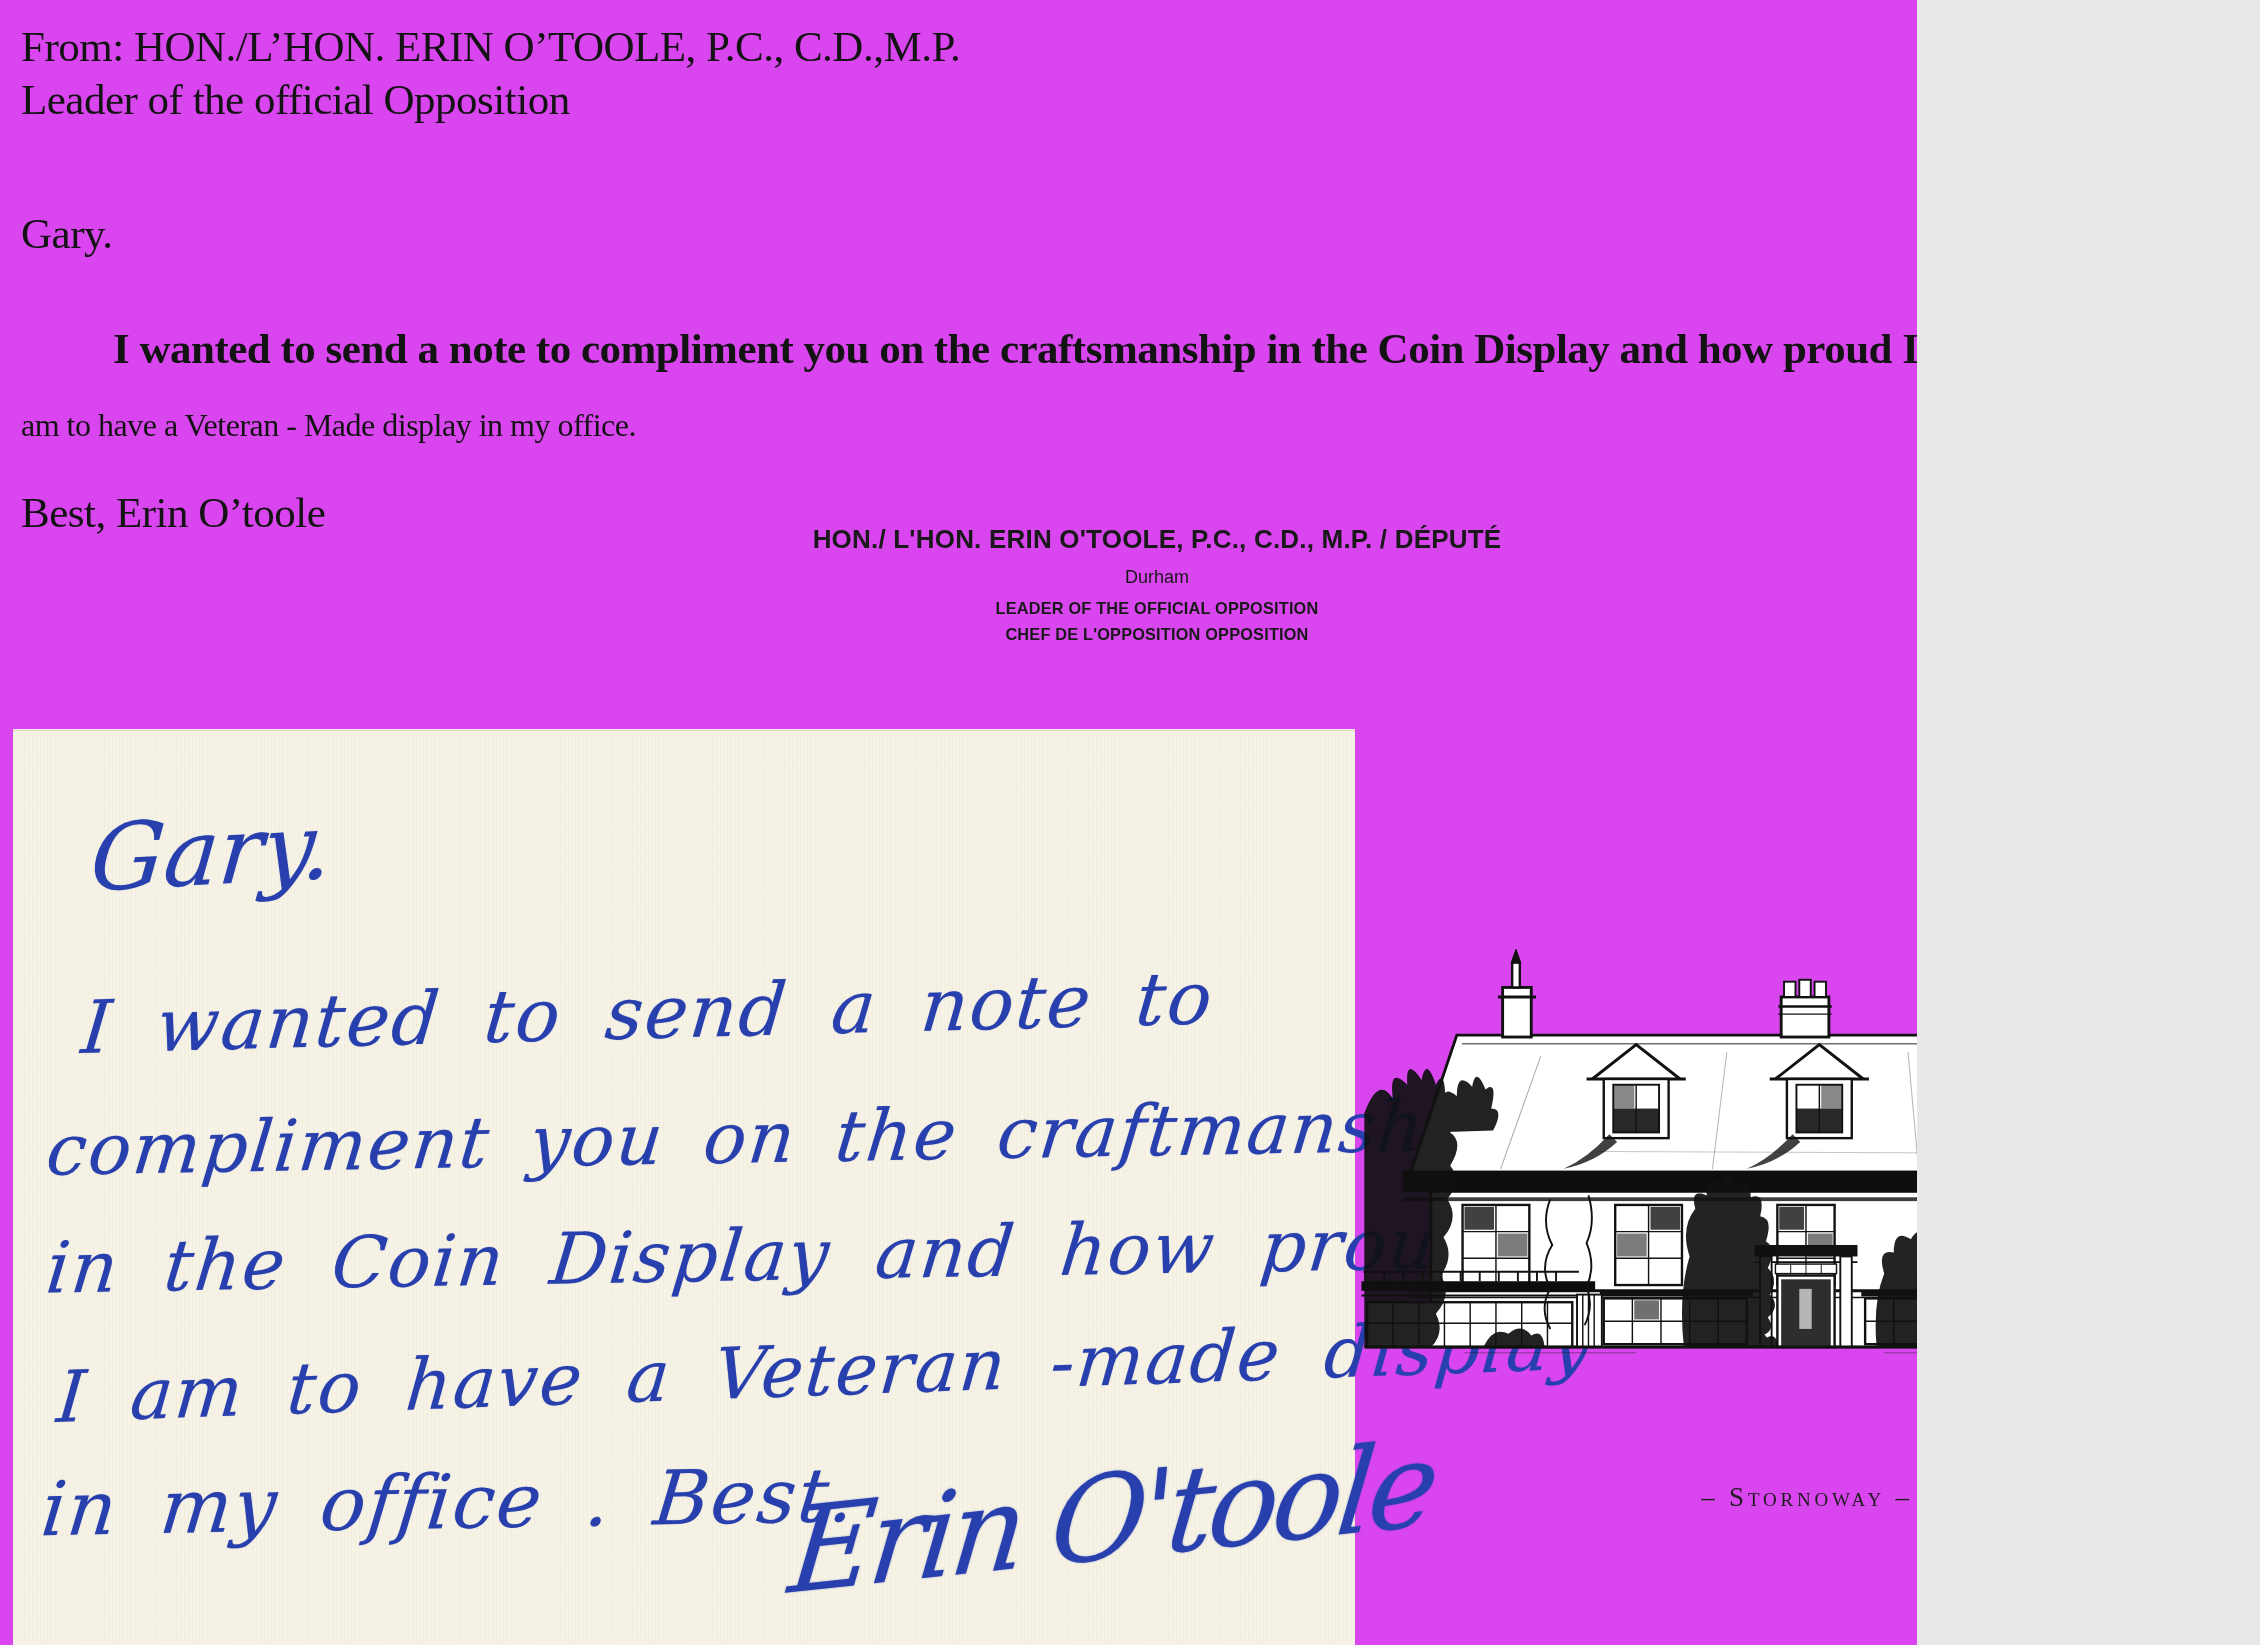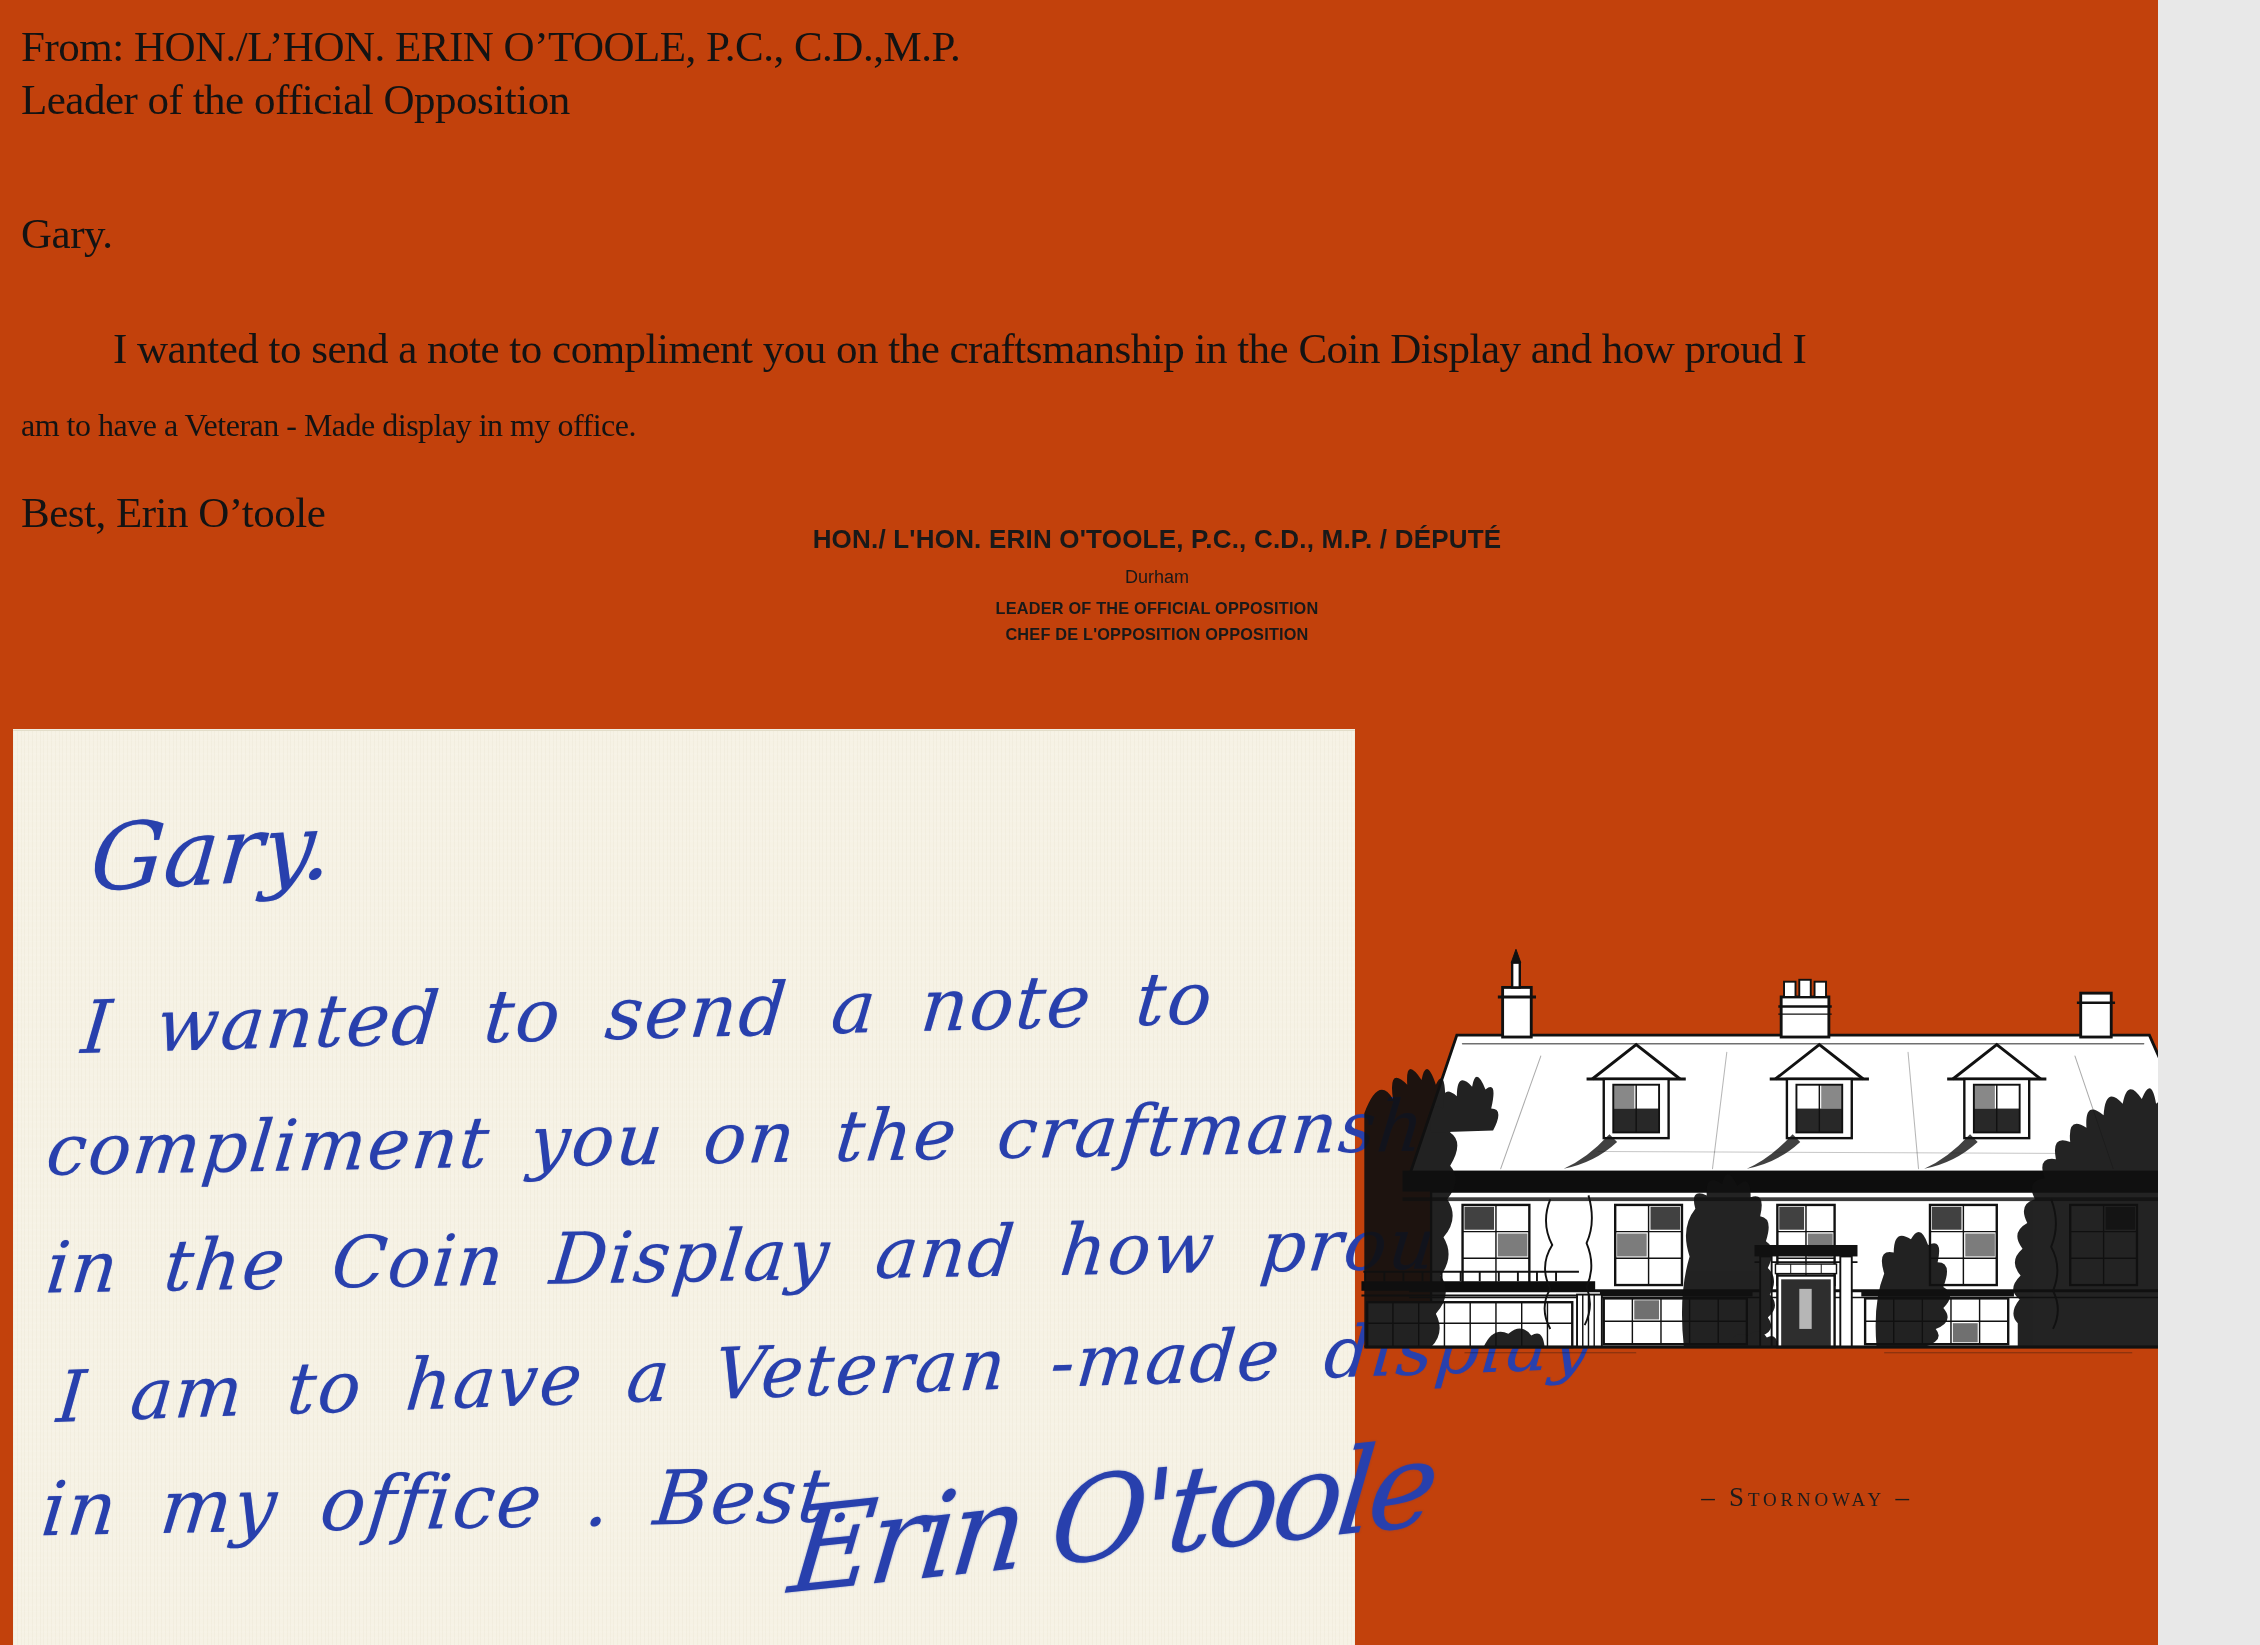--- a/index.html
+++ b/index.html
@@ -1,19 +1,19 @@
 <!DOCTYPE html>
 <html><head>
 <meta charset="utf-8">
 <style>
   html,body{margin:0;padding:0;background:#e8e8e8;}
   .page{
     position:relative;
-    width:2158px;height:1645px;
-    background:#c2410c;
+    width:1917px;height:1645px;
+    background:#d946ef;
     overflow:hidden;
     font-family:"Liberation Serif",serif;
   }
   .typed{
     position:absolute;
     font-family:"Liberation Serif",serif;
     color:#131313;
     white-space:nowrap;
     letter-spacing:-0.5px;
     line-height:1;
@@ -64,21 +64,21 @@
   }
 </style>
 </head>
 <body>
 
 <div class="page">
 
   <div class="typed" style="left:21px;top:25px;font-size:43px;">From: HON./L’HON. ERIN O’TOOLE, P.C., C.D.,M.P.</div>
   <div class="typed" style="left:21px;top:78px;font-size:43px;">Leader of the official Opposition</div>
   <div class="typed" style="left:21px;top:212px;font-size:43px;">Gary.</div>
-  <div class="typed" style="left:113px;top:327px;font-size:43px;">I wanted to send a note to compliment you on the craftsmanship in the Coin Display and how proud I</div>
+  <div class="typed" style="left:113px;top:327px;font-size:43px;font-weight:bold;">I wanted to send a note to compliment you on the craftsmanship in the Coin Display and how proud I</div>
   <div class="typed" style="left:21px;top:409px;font-size:32px;">am to have a Veteran - Made display in my office.</div>
   <div class="typed" style="left:21px;top:491px;font-size:43px;text-align:center;">Best, Erin O’toole</div>
 
   <div class="letterhead">
     <div class="lh1">HON./ L'HON. ERIN O'TOOLE, P.C., C.D., M.P. / DÉPUTÉ</div>
     <div class="lh2">Durham</div>
     <div class="lh3">LEADER OF THE OFFICIAL OPPOSITION</div>
     <div class="lh4">CHEF DE  L'OPPOSITION OPPOSITION</div>
   </div>
 

